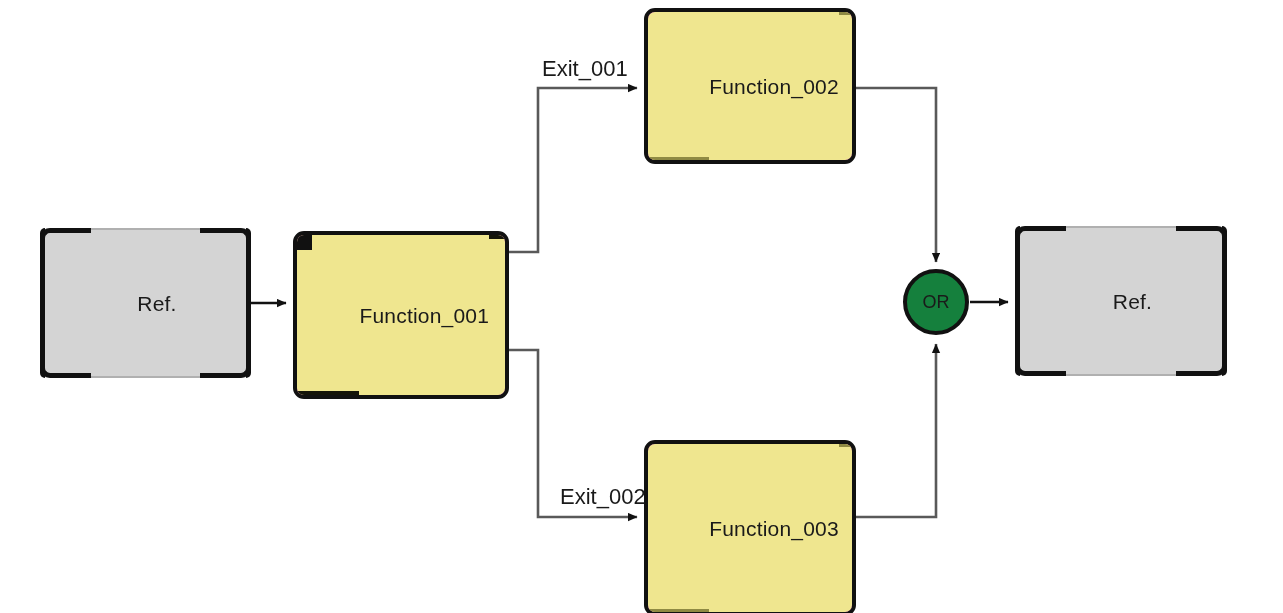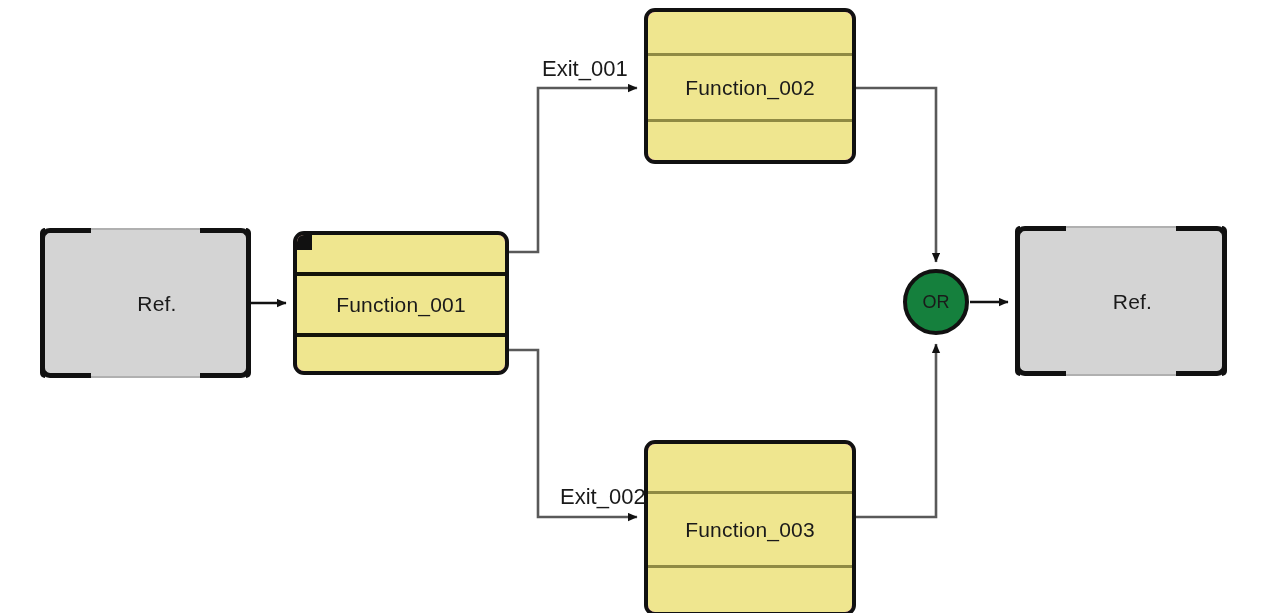--- a/index.html
+++ b/index.html
@@ -76,21 +76,20 @@
   .refbox .rail.r { right: -2px; border-radius: 0 10px 10px 0; }
 
   
   .fnbox {
     position: absolute;
     box-sizing: border-box;
     background: #a21caf;
     border: 4px solid #111;
     border-radius: 11px;
     display: flex;
-    flex-direction: column;
     z-index: 3;
     overflow: hidden;
   }
   .fnbox .band {
     background: #efe68f;
     box-sizing: border-box;
   }
   .fnbox .band.top    { flex: 0 0 30%; border-bottom: 3px solid #8f8a43; }
   .fnbox .band.middle { flex: 1 1 auto; display: flex; align-items: center;
                         justify-content: center; }
@@ -173,21 +172,21 @@
   <div class="refbox" style="left:40px; top:228px; width:211px; height:150px;">
     <span class="rail l"></span>
     <span class="rail r"></span>
     <span class="cnr tl"></span>
     <span class="cnr tr"></span>
     <span class="cnr bl"></span>
     <span class="cnr br"></span>
     <span class="reflabel">Ref.</span>
   </div>
 
-  <div class="fnbox primary" style="left:293px; top:231px; width:216px; height:144px;">
+  <div class="fnbox primary" style="left:293px; top:231px; width:216px; height:168px;">
     <span class="corner-marker"></span>
     <div class="band top"></div>
     <div class="band middle">
       <span class="fnlabel">Function_001</span>
     </div>
     <div class="band bottom"></div>
   </div>
 
   <div class="fnbox" style="left:644px; top:8px; width:212px; height:156px;">
     <div class="band top"></div>

